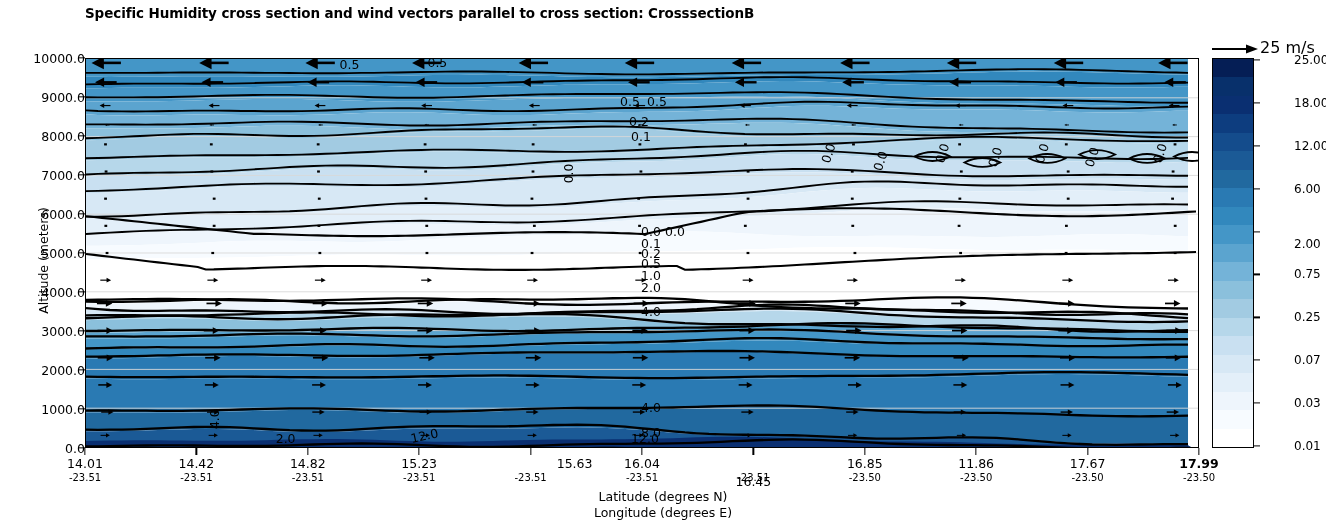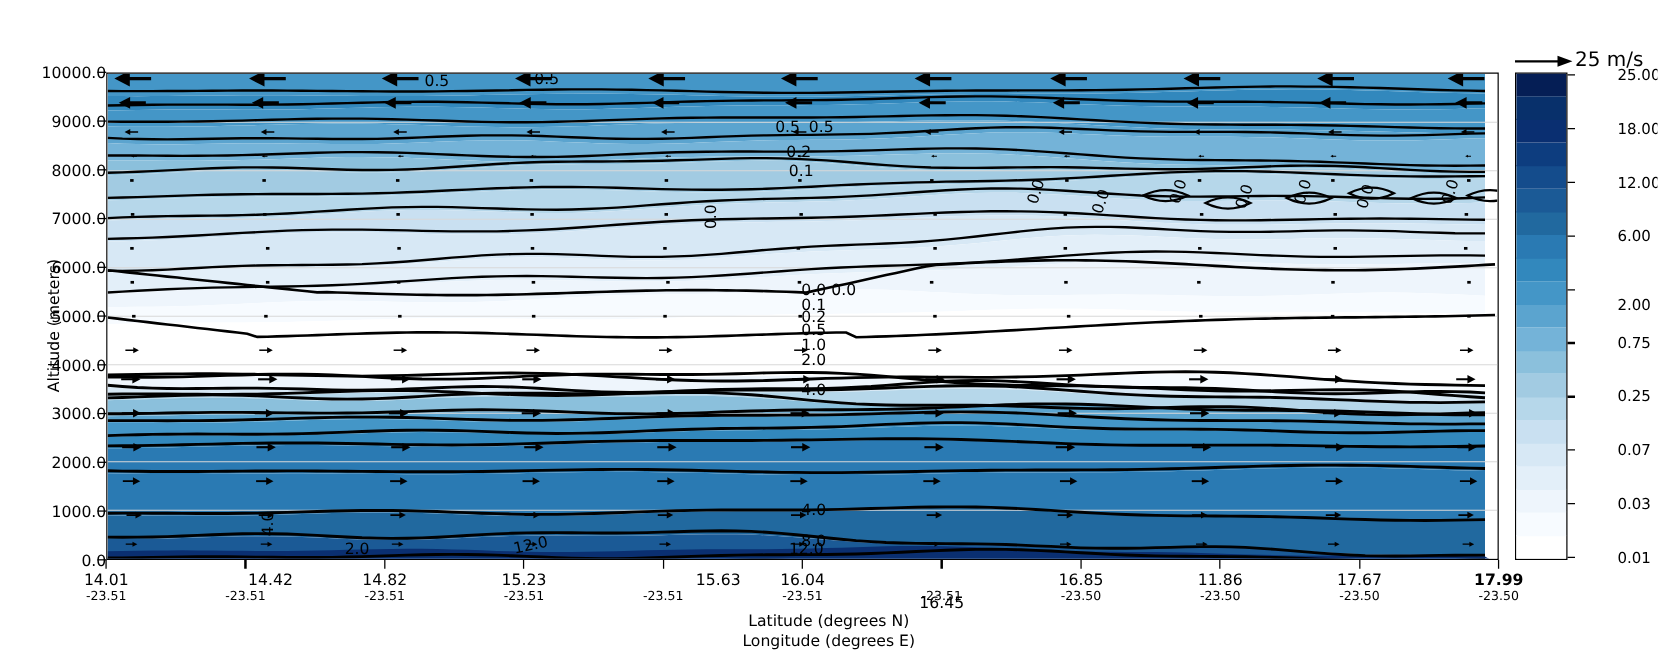--- a/index.html
+++ b/index.html
@@ -47,20 +47,21 @@
 
   
   #wind-key{position:absolute;left:1212px;top:40px;height:16px;}
   #wind-key-arrow{position:absolute;left:0;top:4px;}
   #wind-key-label{position:absolute;left:48px;top:-2px;font-size:16px;white-space:nowrap;}
 </style>
 </head>
 <body>
 
 <div id="title-block">
+  <div>Specific Humidity cross section and wind vectors parallel to cross section: CrosssectionB</div>
 </div>
 
 <div id="wind-key">
   <svg id="wind-key-arrow" width="46" height="10">
     <line x1="0" y1="5" x2="36" y2="5" stroke="#000" stroke-width="1.8"></line>
     <polygon points="46,5 34,0.6 34,9.4" fill="#000"></polygon>
   </svg>
   <span id="wind-key-label">25 m/s</span>
 </div>
 
@@ -843,21 +844,21 @@
     <div class="ytick-label" style="top: 448px;">0.0</div>
     <div class="ytick-mark" style="top: 448px;"></div>
   </div>
 <div id="ylabel">Altitude (meters)</div>
 
 <div id="xaxis-group">
     <div class="xtick-mark" style="left: 85px;"></div>
     <div class="xtick-lat" style="left: 85px;">14.01</div>
     <div class="xtick-lon" style="left: 85px;">-23.51</div>
     <div class="xtick-mark" style="left: 196.4px;"></div>
-    <div class="xtick-lat" style="left: 196.4px; margin-left: 20px;">14.42</div>
+    <div class="xtick-lat" style="left: 196.4px;">14.42</div>
     <div class="xtick-lon" style="left: 196.4px;">-23.51</div>
     <div class="xtick-mark" style="left: 307.8px;"></div>
     <div class="xtick-lat" style="left: 307.8px;">14.82</div>
     <div class="xtick-lon" style="left: 307.8px;">-23.51</div>
     <div class="xtick-mark" style="left: 419.2px;"></div>
     <div class="xtick-lat" style="left: 419.2px;">15.23</div>
     <div class="xtick-lon" style="left: 419.2px;">-23.51</div>
     <div class="xtick-mark" style="left: 530.6px;"></div>
     <div class="xtick-lat" style="left: 530.6px; margin-left: 44px;">15.63</div>
     <div class="xtick-lon" style="left: 530.6px;">-23.51</div>

